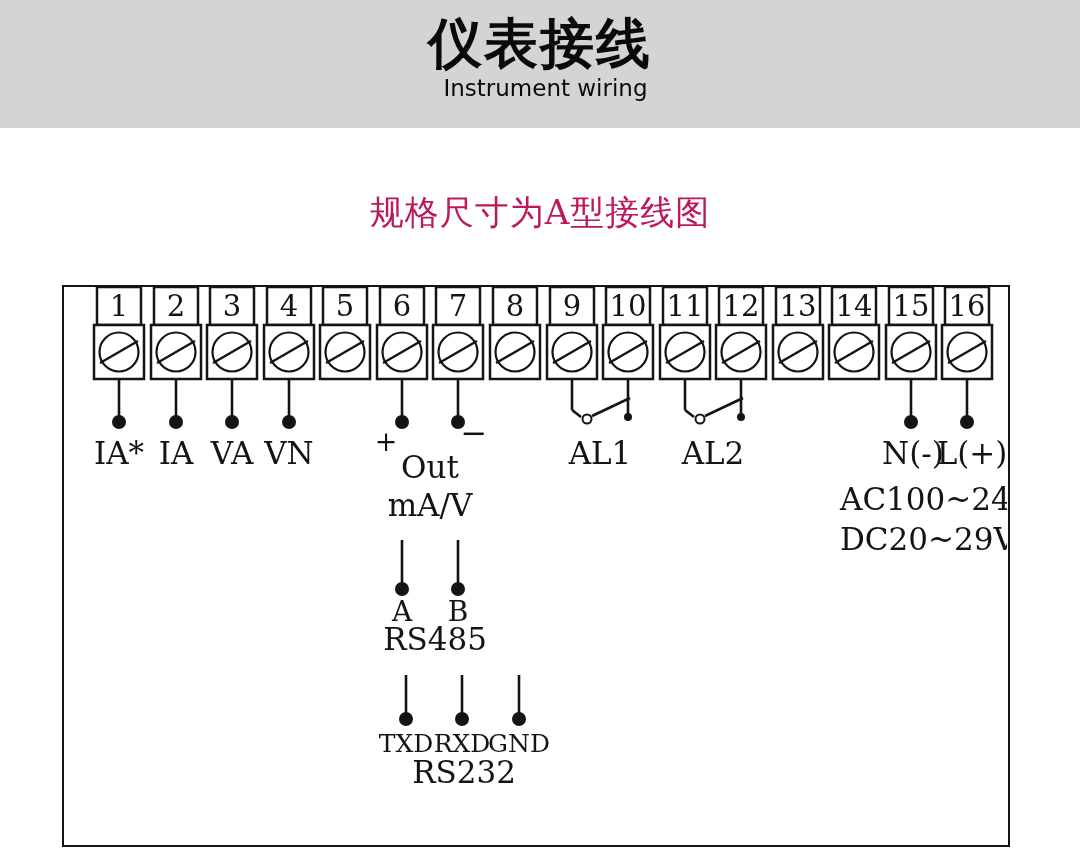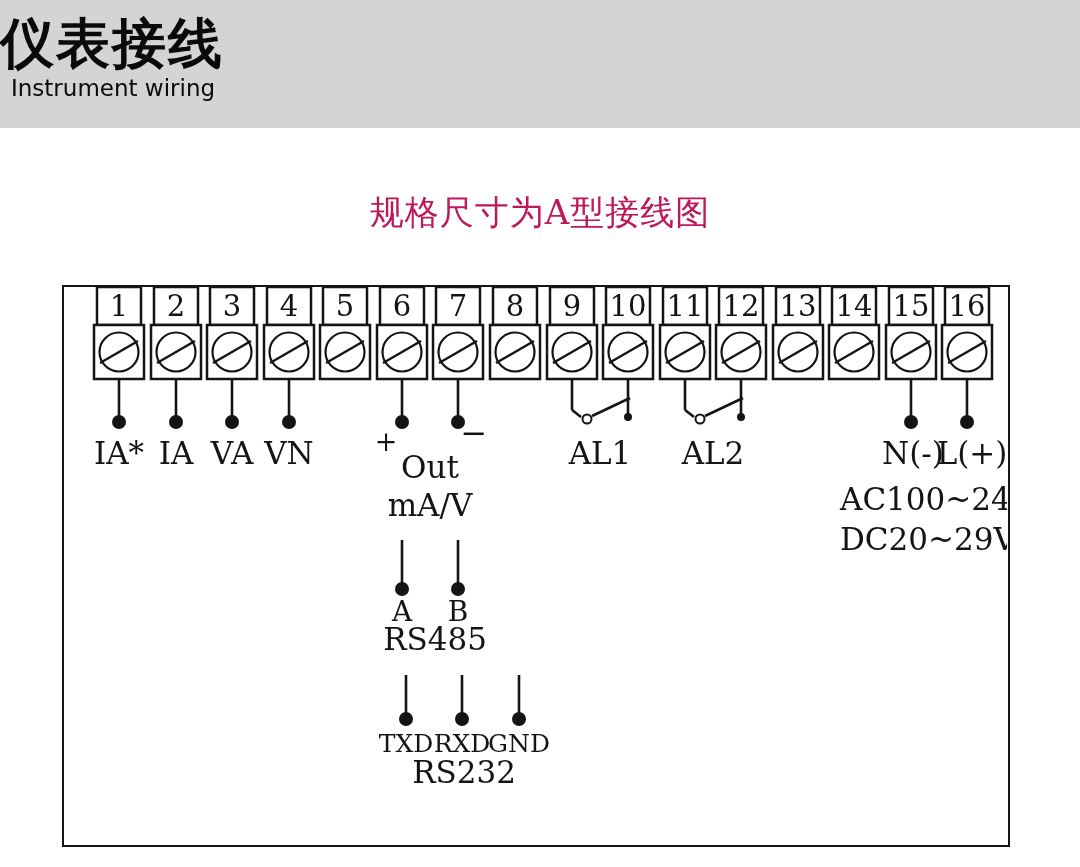--- a/index.html
+++ b/index.html
@@ -1,20 +1,20 @@
 <!DOCTYPE html>
 <html><head>
 <meta charset="utf-8">
 <style>
   * { margin:0; padding:0; box-sizing:border-box; }
   html, body { background:#ffffff; }
   body { width:1080px; height:867px; font-family:"DejaVu Serif", serif; color:#141414; }
   .page { position:relative; width:1080px; height:867px; background:#ffffff; overflow:hidden; }
 
-  .banner { position:absolute; left:0; top:0; width:1080px; height:128px; background:#d4d4d4; text-align:left; }
+  .banner { position:absolute; left:0; top:0; width:1080px; height:128px; background:#d4d4d4; text-align:center; }
   .banner h1 { margin-top:16px; font-family:"DejaVu Sans", sans-serif; font-weight:bold; font-size:54px; line-height:1.05; color:#0a0a0a; letter-spacing:2px; }
   .banner .en { font-family:"DejaVu Sans", sans-serif; font-size:23px; color:#0a0a0a; margin-top:2px;padding-left:11px; }
 
   .diagram-title { position:absolute; left:0; top:190px; width:1080px; text-align:center; font-size:34px; letter-spacing:1px; color:#be185d; }
 
   .diagram-box { position:absolute; left:62px; top:285px; width:948px; height:562px; border:2.5px solid #141414; background:#ffffff; }
   .diagram-box svg { display:block; }
 
   svg text { font-family:"DejaVu Serif", serif; fill:#141414; text-anchor:middle; }
   .num  { font-size:29px; }

